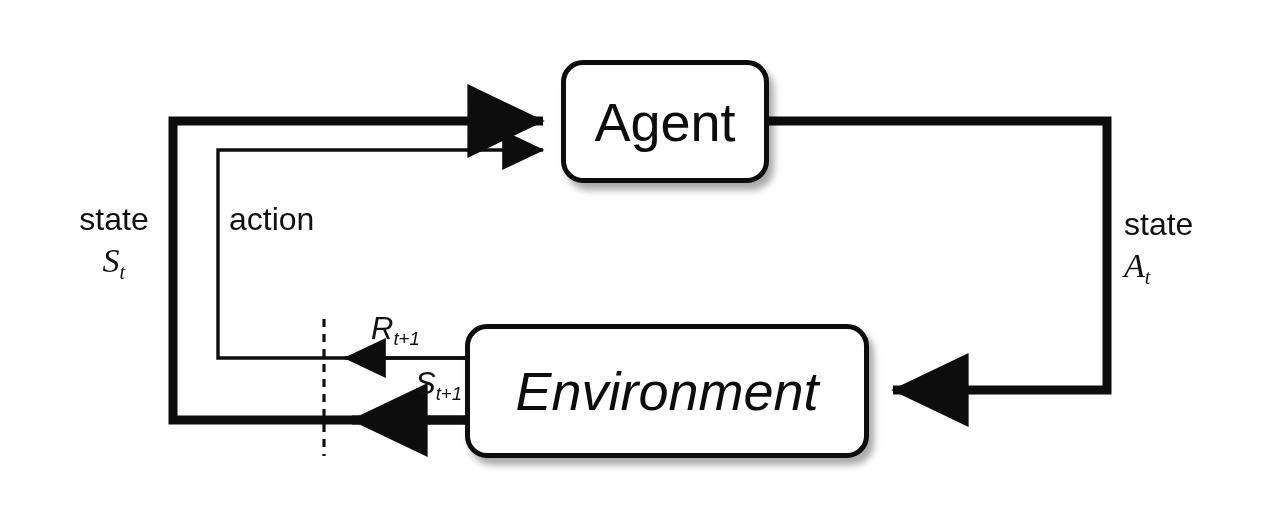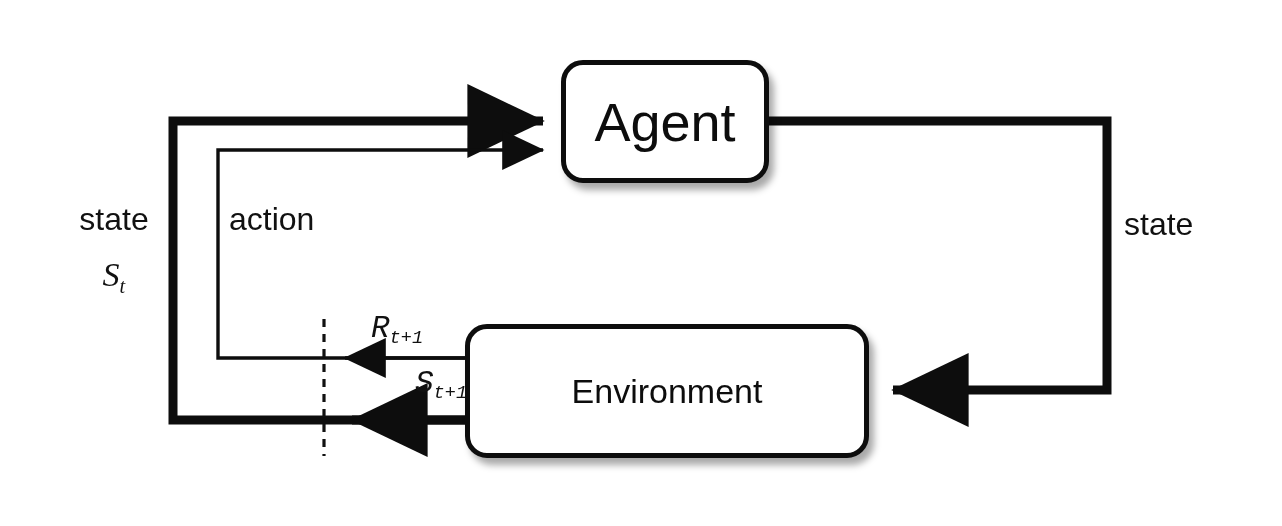--- a/index.html
+++ b/index.html
@@ -52,57 +52,57 @@
     width: 208px;
     height: 123px;
   }
   #agent-node .node-label { font-size: 54px; }
   #environment-node {
     left: 465px;
     top: 324px;
     width: 404px;
     height: 134px;
   }
-  #environment-node .node-label { font-size: 34px; }
+  #environment-node .node-label { font-size: 54px; font-style: italic; }
 
   
   .edge-label {
     position: absolute;
     color: #111111;
     line-height: 1.04;
     white-space: nowrap;
   }
   .edge-label .word {
     display: block;
     font-family: "Liberation Sans", sans-serif;
     font-size: 32px;
   }
   .edge-label .sym {
     display: block;
     font-family: "Liberation Serif", serif;
     font-style: italic;
     font-size: 34px;
-    margin-top: 21px;
+    margin-top: 7px;
   }
   .edge-label .sym sub {
     font-size: 0.60em;
     font-style: italic;
     vertical-align: baseline;
     position: relative;
     bottom: -0.32em;
     letter-spacing: 0.2px;
   }
 
   #label-state     { left: 64px;  top: 203px; text-align: center; width: 100px; }
   #label-reward    { left: 229px; top: 203px; text-align: left;  width: 140px; }
   #label-action    { left: 1124px; top: 208px; text-align: left; width: 130px; }
 
   .flow-sym {
     position: absolute;
-    font-family: Liberation Mono, monospace;
+    font-family: Liberation Sans, sans-serif;
     font-style: italic;
     font-size: 31px;
     color: #111111;
     white-space: nowrap;
   }
   .flow-sym sub {
     font-size: 0.60em;
     font-style: italic;
     vertical-align: baseline;
     position: relative;
@@ -150,19 +150,20 @@
     <span class="word">state</span>
     <span class="sym"><span>S</span><sub>t</sub></span>
   </div>
 
   <div class="edge-label" id="label-reward">
     <span class="word">action</span>
   </div>
 
   <div class="edge-label" id="label-action">
     <span class="word">state</span>
+    <span class="sym"><span>A</span><sub>t</sub></span>
   </div>
 
   <div class="flow-sym" id="sym-reward-next"><span>R</span><sub>t+1</sub></div>
 
   <div class="flow-sym" id="sym-state-next"><span>S</span><sub>t+1</sub></div>
 
 </div>
 
 </body></html>

